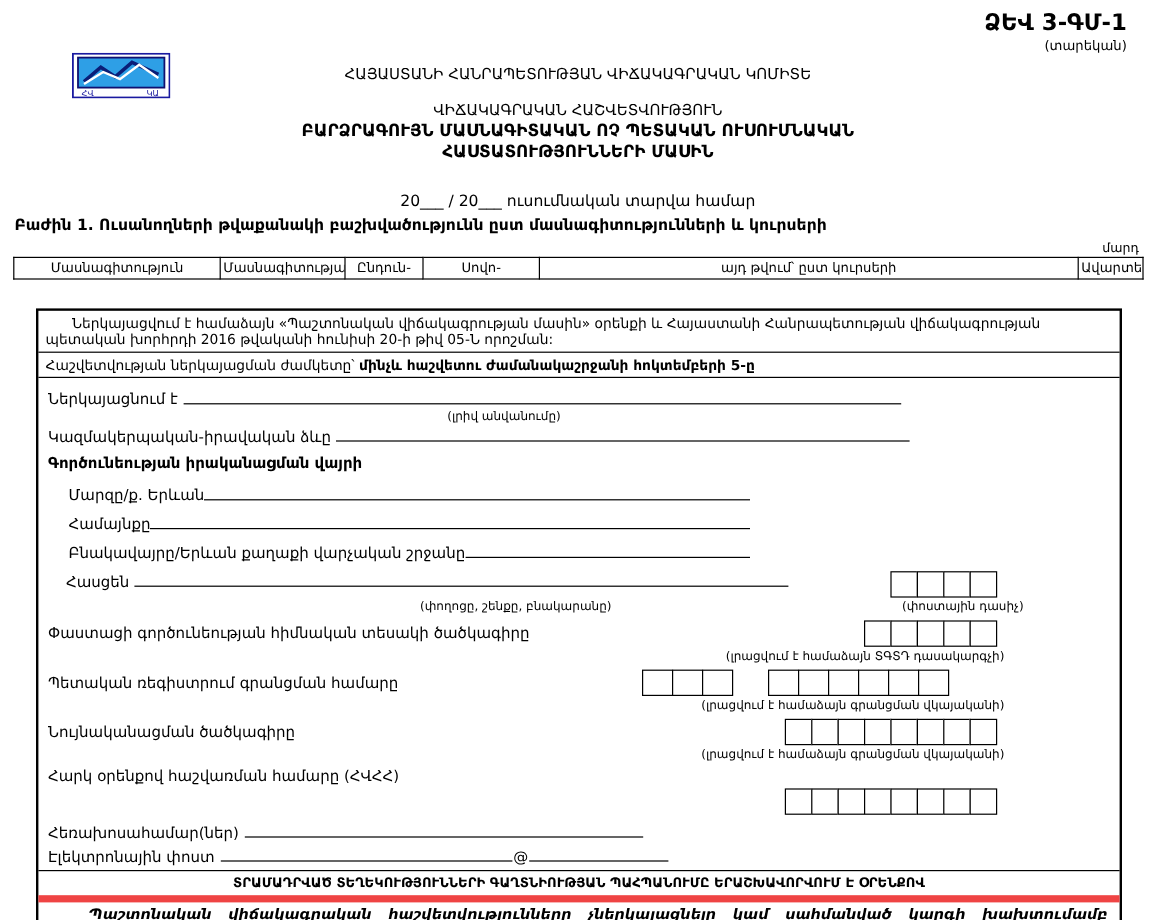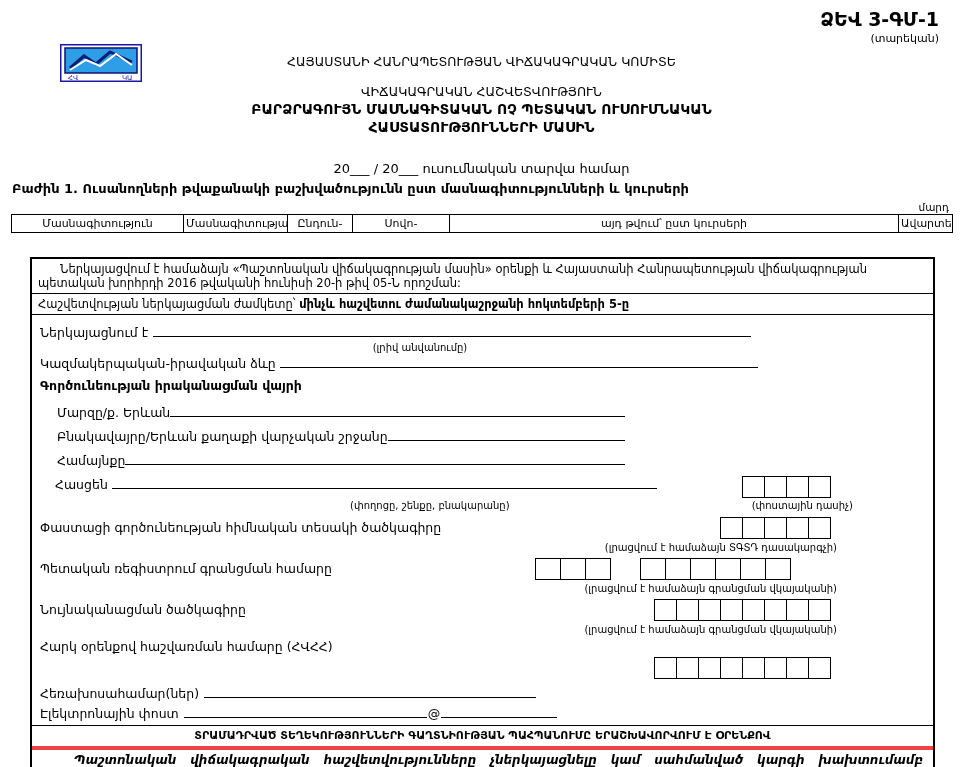--- a/index.html
+++ b/index.html
@@ -74,21 +74,21 @@
   .r-id{margin-top:3px;}
   .r-tin{margin-top:2px;height:17px;line-height:17px;}
   .r-tinboxes{position:relative;height:24px;margin-top:1px;}
   .r-phone{margin-top:4px;}
   .b-phone{width:332px;margin-left:5px;}
   .r-email{margin-top:2px;}
   .b-email1{width:243px;margin-left:5px;}
   .b-email2{width:116px;}
   .at{display:inline-block;margin:0 1px;}
 
-  .banner{margin-top:3px;border-top:1px solid #000;border-bottom:4px solid #ef4444;text-align:center;font-weight:bold;font-size:11px;line-height:14px;padding:3px 4px;}
+  .banner{margin-top:3px;border-top:1px solid #000;border-bottom:6px solid #ef4444;text-align:center;font-weight:bold;font-size:11px;line-height:14px;padding:3px 4px;}
   .warning{font-style:italic;font-weight:bold;font-size:12px;line-height:14px;padding:3px 10px 4px 10px;text-indent:32px;text-align:justify;}
 </style>
 </head>
 <body>
 
 <div class="page">
 
   <div class="top">
     <div class="logo">
       <svg width="82" height="38" viewBox="0 0 82 38">
@@ -151,27 +151,27 @@
         <span class="lbl">Կազմակերպական-իրավական ձևը</span><span class="blank b-legal"></span>
       </div>
 
       <div class="b-heading">Գործունեության իրականացման վայրի</div>
 
       <div class="frow sub r-region">
         <span class="lbl">Մարզը/ք. Երևան</span>
           <span class="blank"></span>
       </div>
 
+      <div class="frow sub r-community">
+        <span class="lbl">Համայնքը</span>
+          <span class="blank"></span>
+      </div>
+
       <div class="frow sub r-settlement">
         <span class="lbl">Բնակավայրը/Երևան քաղաքի վարչական շրջանը</span>
-          <span class="blank"></span>
-      </div>
-
-      <div class="frow sub r-community">
-        <span class="lbl">Համայնքը</span>
           <span class="blank"></span>
       </div>
 
       <div class="r-address">
         <span class="lbl">Հասցեն</span>
           <span class="blank b-address"></span>
         <div class="cells postal">
             <span class="cell"></span>
             <span class="cell"></span>
             <span class="cell"></span>

